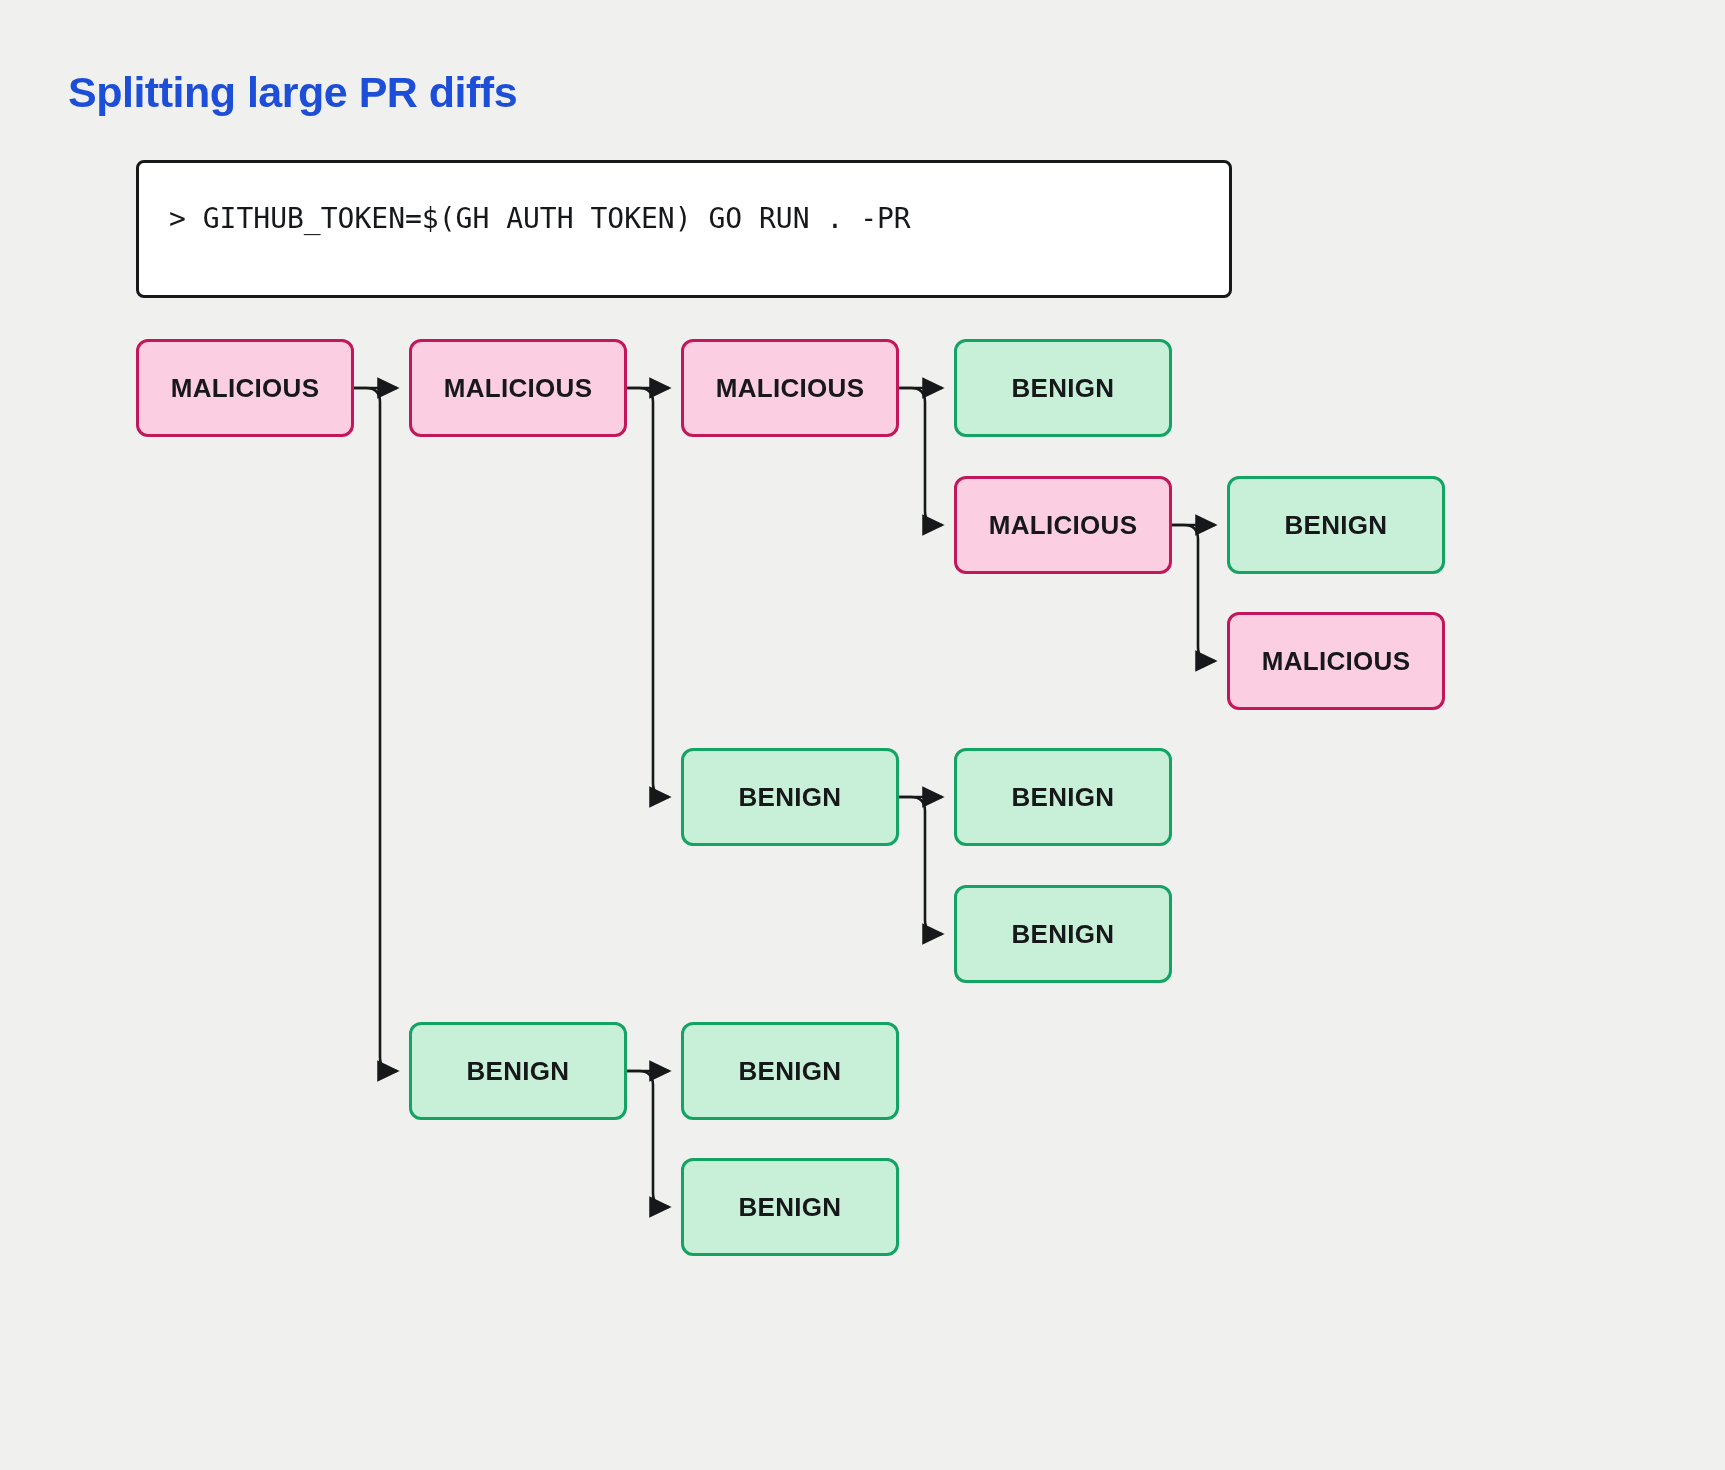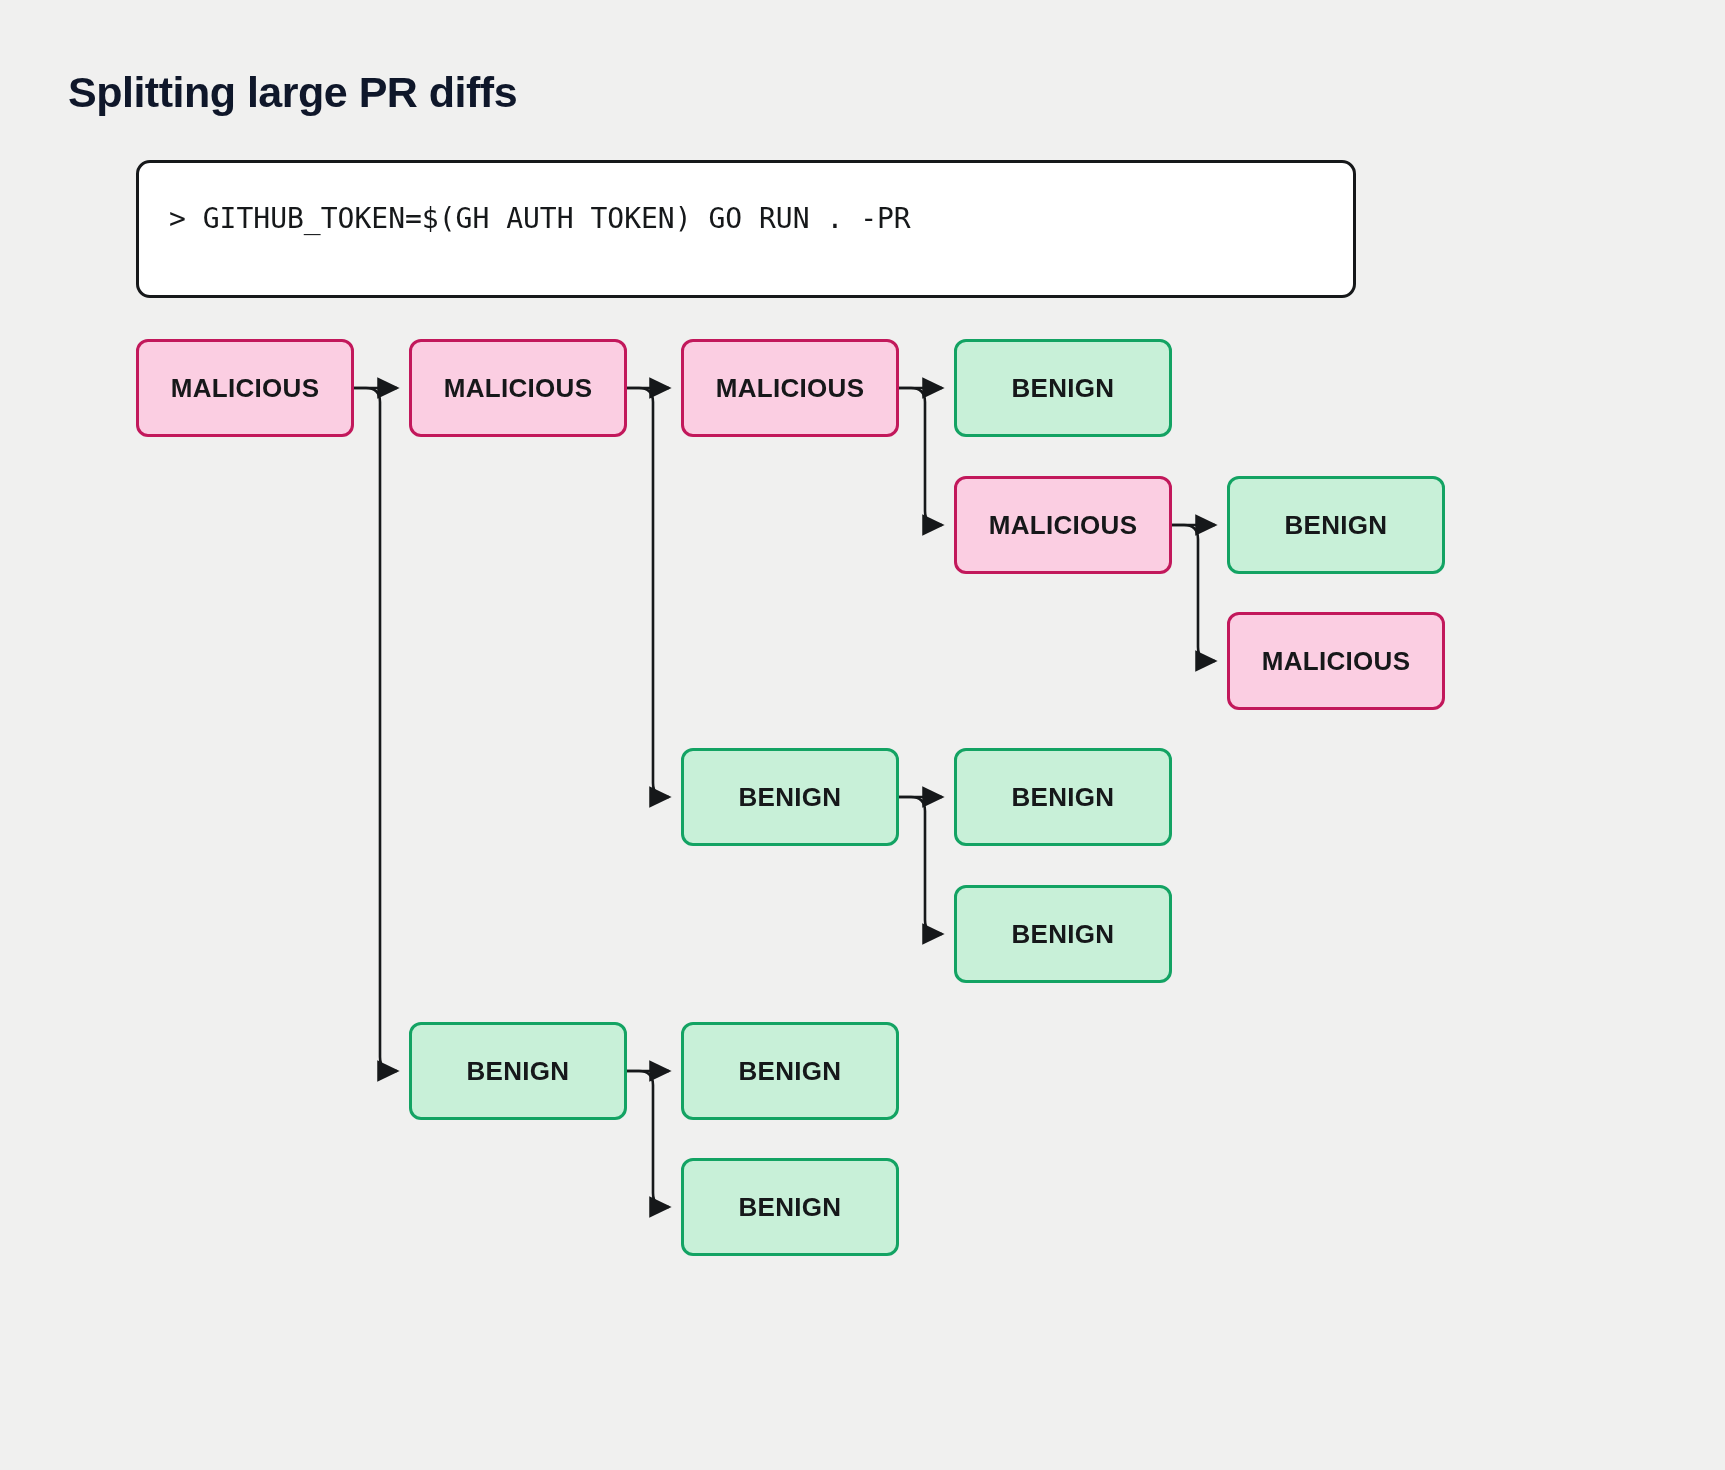--- a/index.html
+++ b/index.html
@@ -16,36 +16,36 @@
     position: relative;
   }
 
   #page-title {
     position: absolute;
     left: 68px;
     top: 68px;
     font-size: 43px;
     font-weight: bold;
     letter-spacing: -0.5px;
-    color: #0f172a;
+    color: #1d4ed8;
     font-family: "Liberation Sans", sans-serif;
     white-space: nowrap;
   }
 
   
   #command-box {
     position: absolute;
     left: 136px;
     top: 160px;
-    width: 1220px;
+    width: 1096px;
     height: 138px;
     box-sizing: border-box;
     background: #ffffff;
     border: 3px solid #16181a;
-    border-radius: 14px;
+    border-radius: 8px;
     padding: 34px 30px 8px 30px;
   }
   .cmd-line {
     display: block;
     font-family: "DejaVu Sans Mono", "Liberation Mono", monospace;
     font-size: 28px;
     line-height: 44px;
     color: #16181a;
     white-space: pre;
     letter-spacing: 0px;

